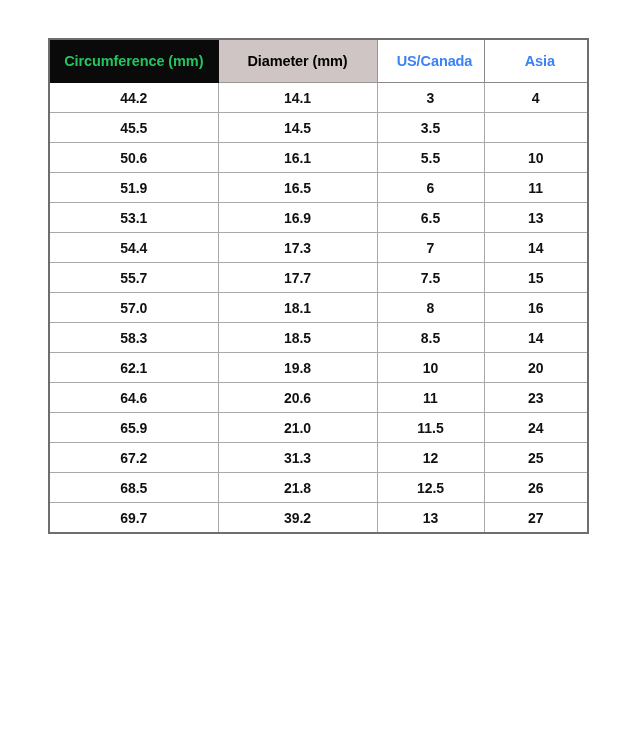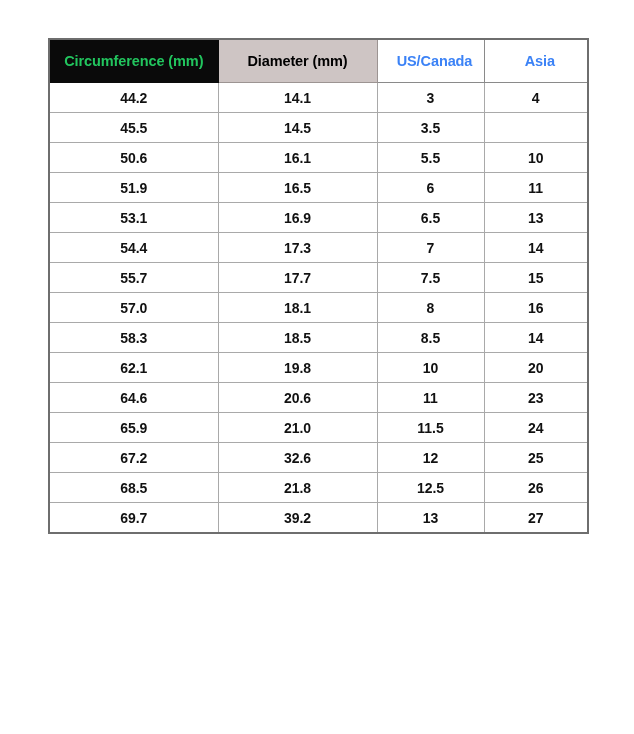--- a/index.html
+++ b/index.html
@@ -161,21 +161,21 @@
           <td>23</td>
         </tr>
         <tr>
           <td>65.9</td>
           <td>21.0</td>
           <td>11.5</td>
           <td>24</td>
         </tr>
         <tr>
           <td>67.2</td>
-          <td>32.6</td>
+          <td>31.3</td>
           <td>12</td>
           <td>25</td>
         </tr>
         <tr>
           <td>68.5</td>
           <td>21.8</td>
           <td>12.5</td>
           <td>26</td>
         </tr>
         <tr>

